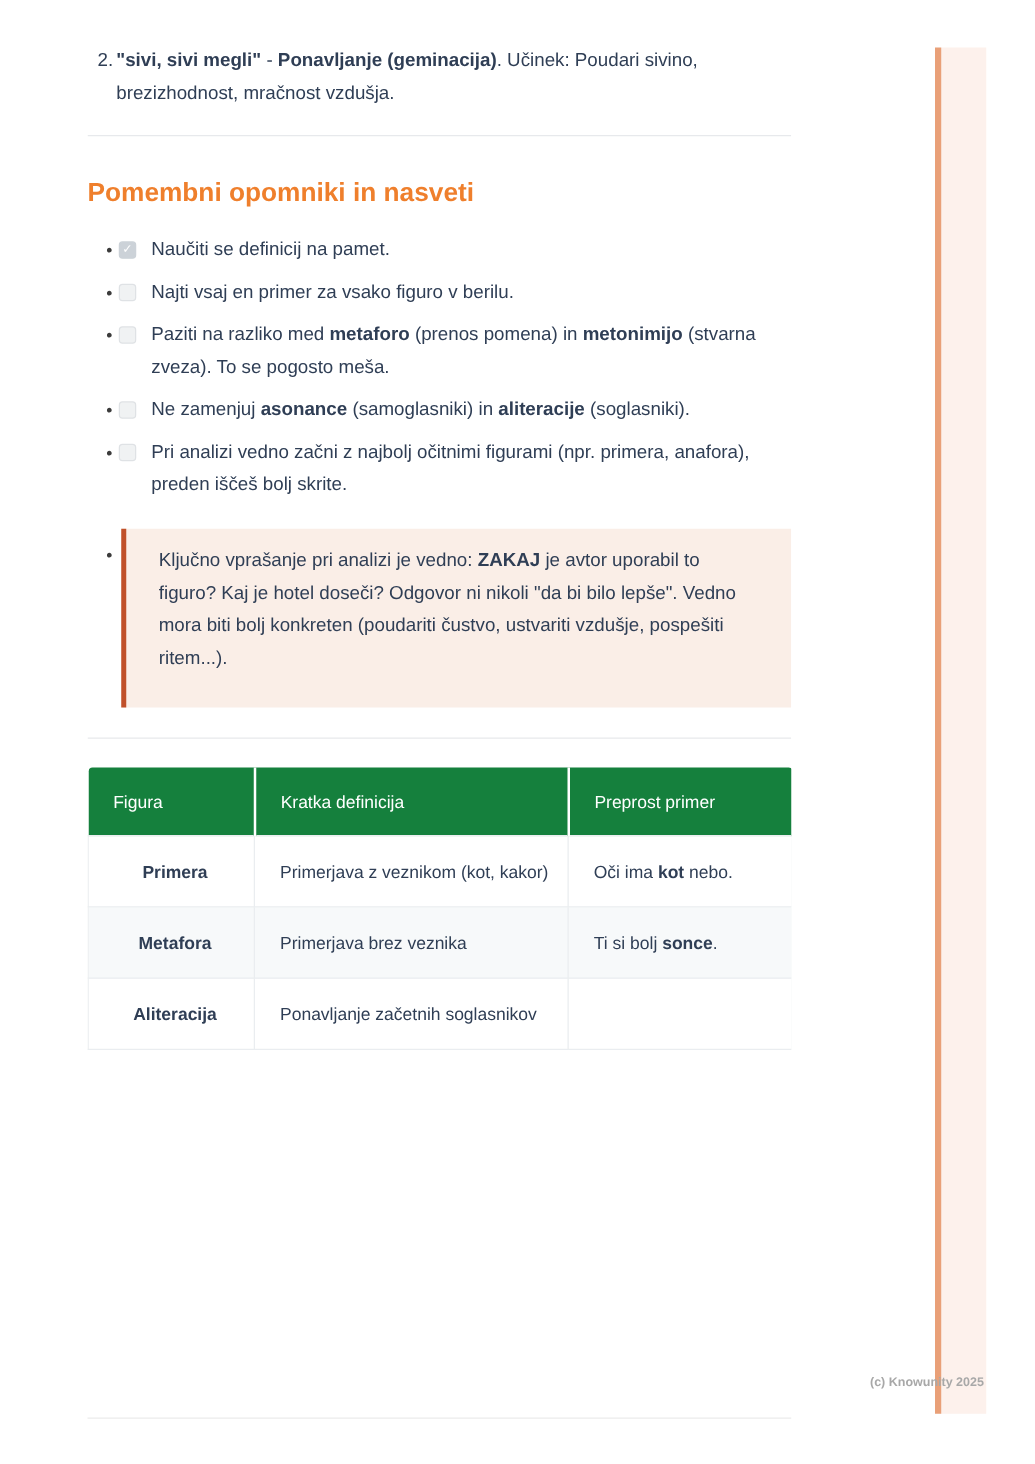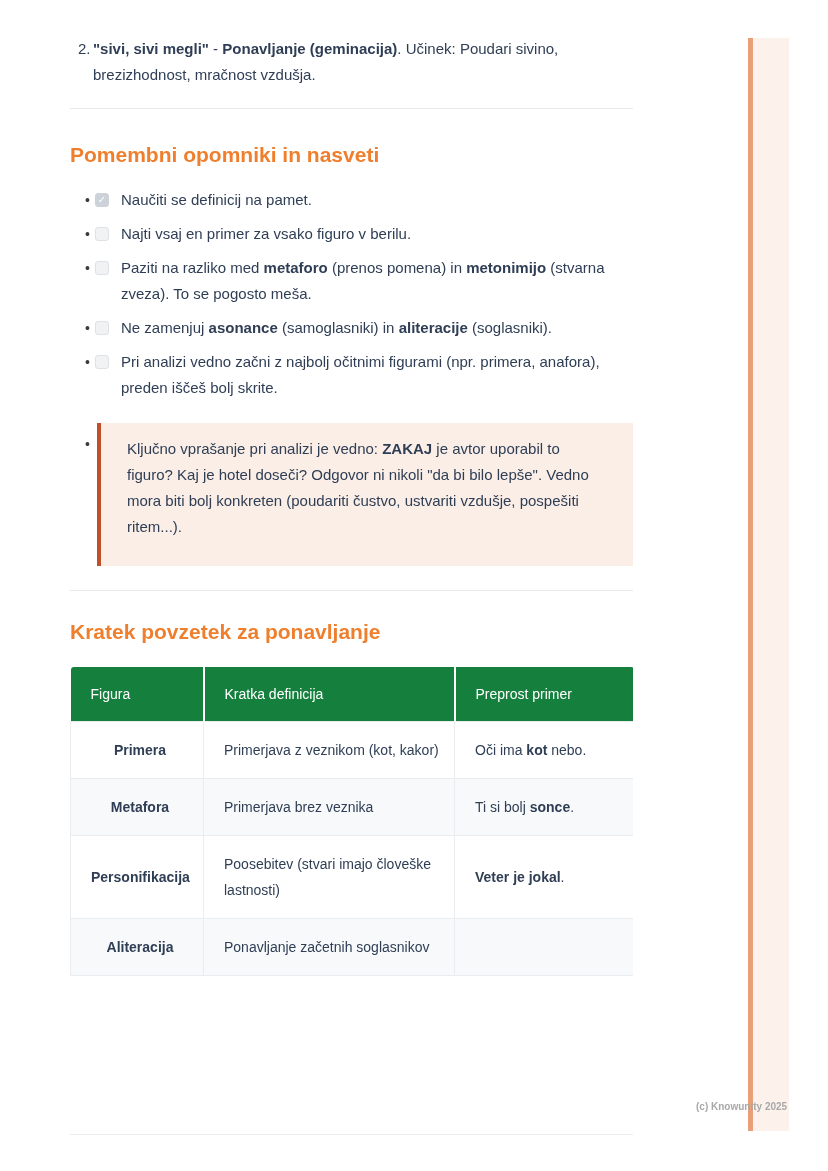--- a/index.html
+++ b/index.html
@@ -117,21 +117,20 @@
 
   <div class="callout-row">
     <span class="bullet">•</span>
     <div class="callout">
       <p><span>Ključno vprašanje pri analizi je vedno: </span><span class="b">ZAKAJ</span><span> je avtor uporabil to figuro? Kaj je hotel doseči? Odgovor ni nikoli "da bi bilo lepše". Vedno mora biti bolj konkreten (poudariti čustvo, ustvariti vzdušje, pospešiti ritem...).</span></p>
     </div>
   </div>
 
   <hr class="divider d2">
 
-  <h2 class="sec s2">Kratek povzetek za ponavljanje</h2>
 
   <table class="summary">
     <colgroup>
       <col style="width:133px">
         <col style="width:251px">
         <col style="width:179px">
     </colgroup>
     <thead id="thead">
         <tr>
           <th>Figura</th>
@@ -144,25 +143,20 @@
           <td class="c-fig">Primera</td>
           <td>Primerjava z veznikom (kot, kakor)</td>
           <td><span>Oči ima </span><span class="b">kot</span><span> nebo.</span></td>
         </tr>
         <tr>
           <td class="c-fig">Metafora</td>
           <td>Primerjava brez veznika</td>
           <td><span>Ti si bolj </span><span class="b">sonce</span><span>.</span></td>
         </tr>
         <tr>
-          <td class="c-fig">Personifikacija</td>
-          <td>Poosebitev (stvari imajo človeške lastnosti)</td>
-          <td><span class="b">Veter je jokal</span><span>.</span></td>
-        </tr>
-        <tr>
           <td class="c-fig">Aliteracija</td>
           <td>Ponavljanje začetnih soglasnikov</td>
           <td></td>
         </tr>
       </tbody>
   </table>
 
 </div>
 
 <div class="side-fill"></div>

